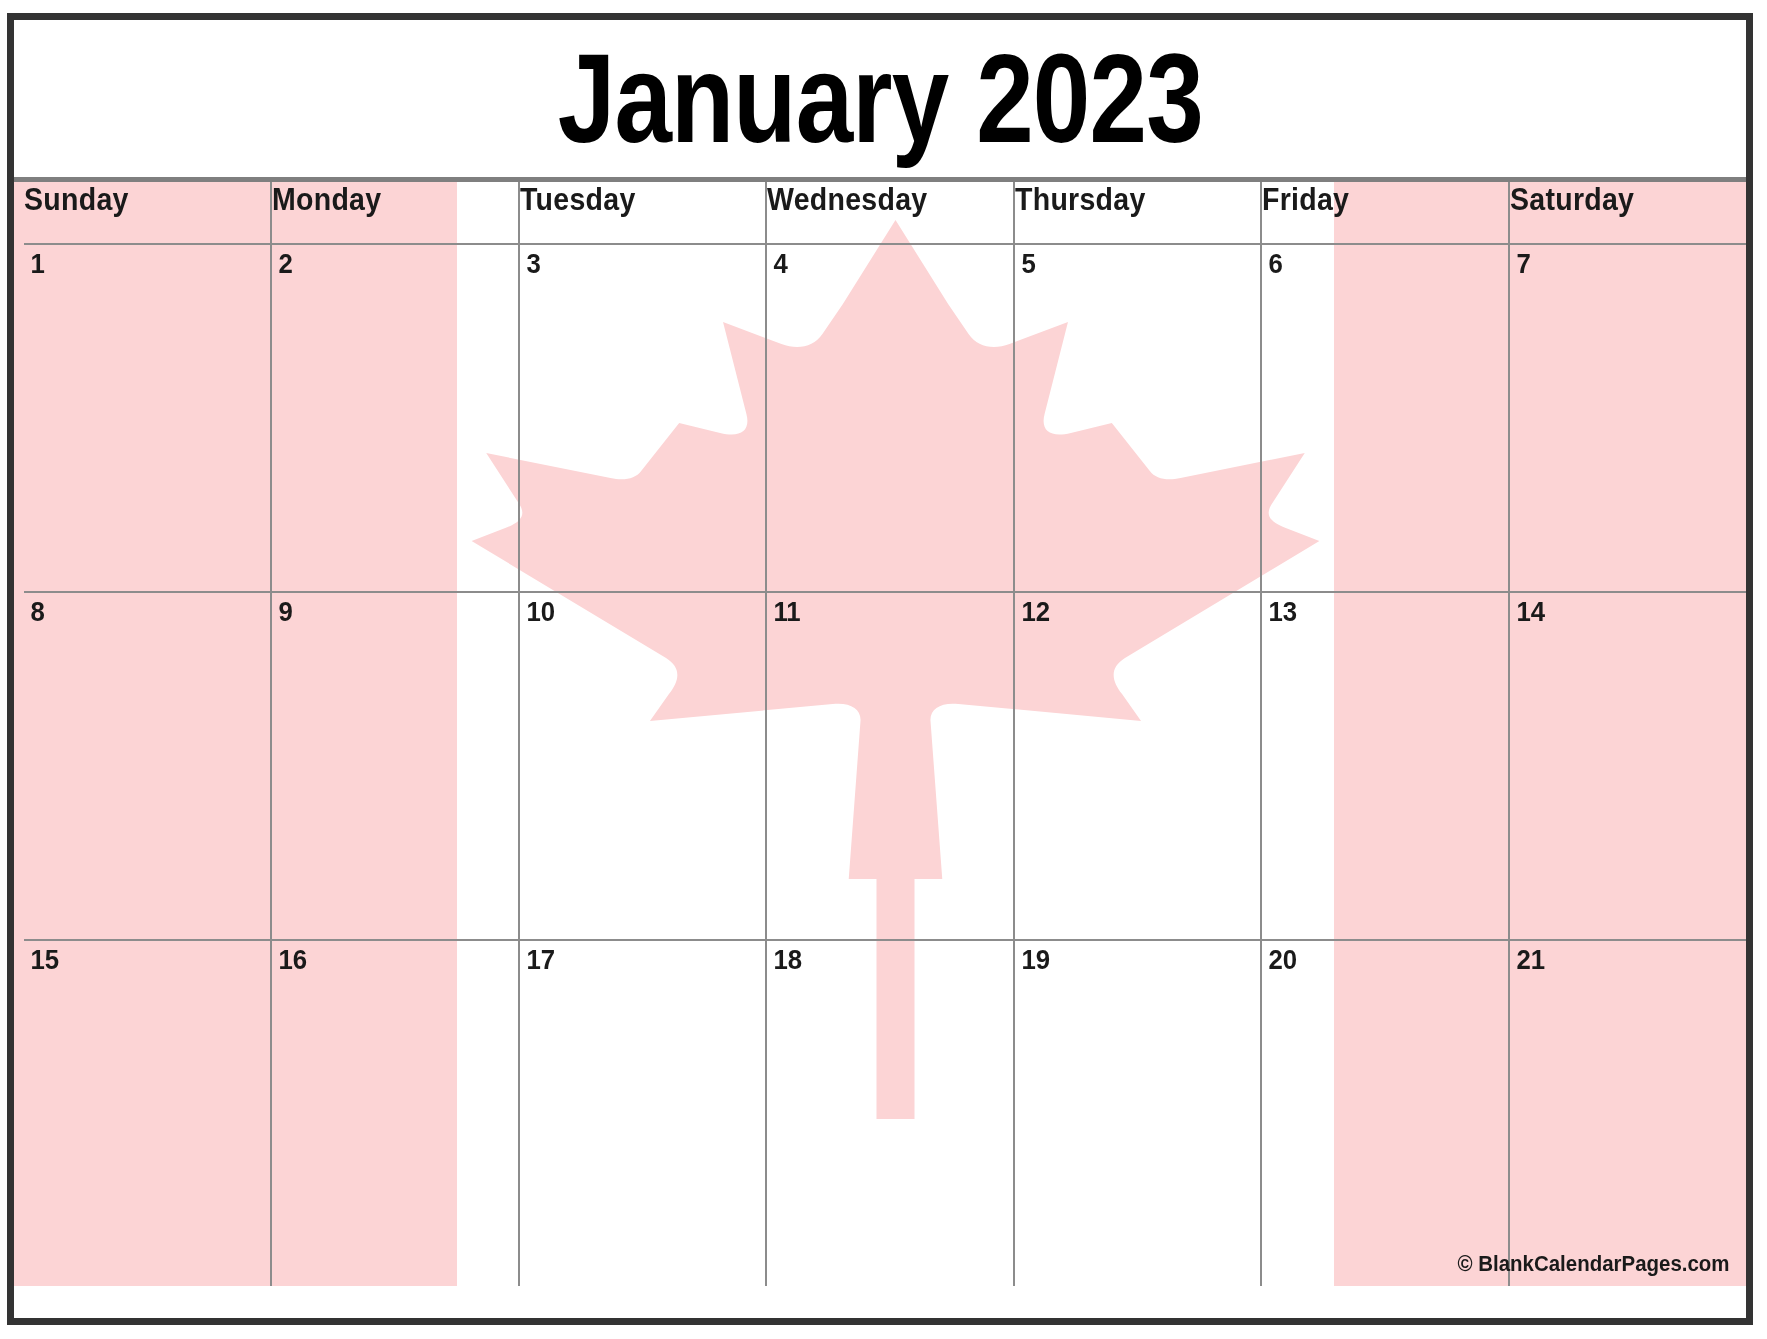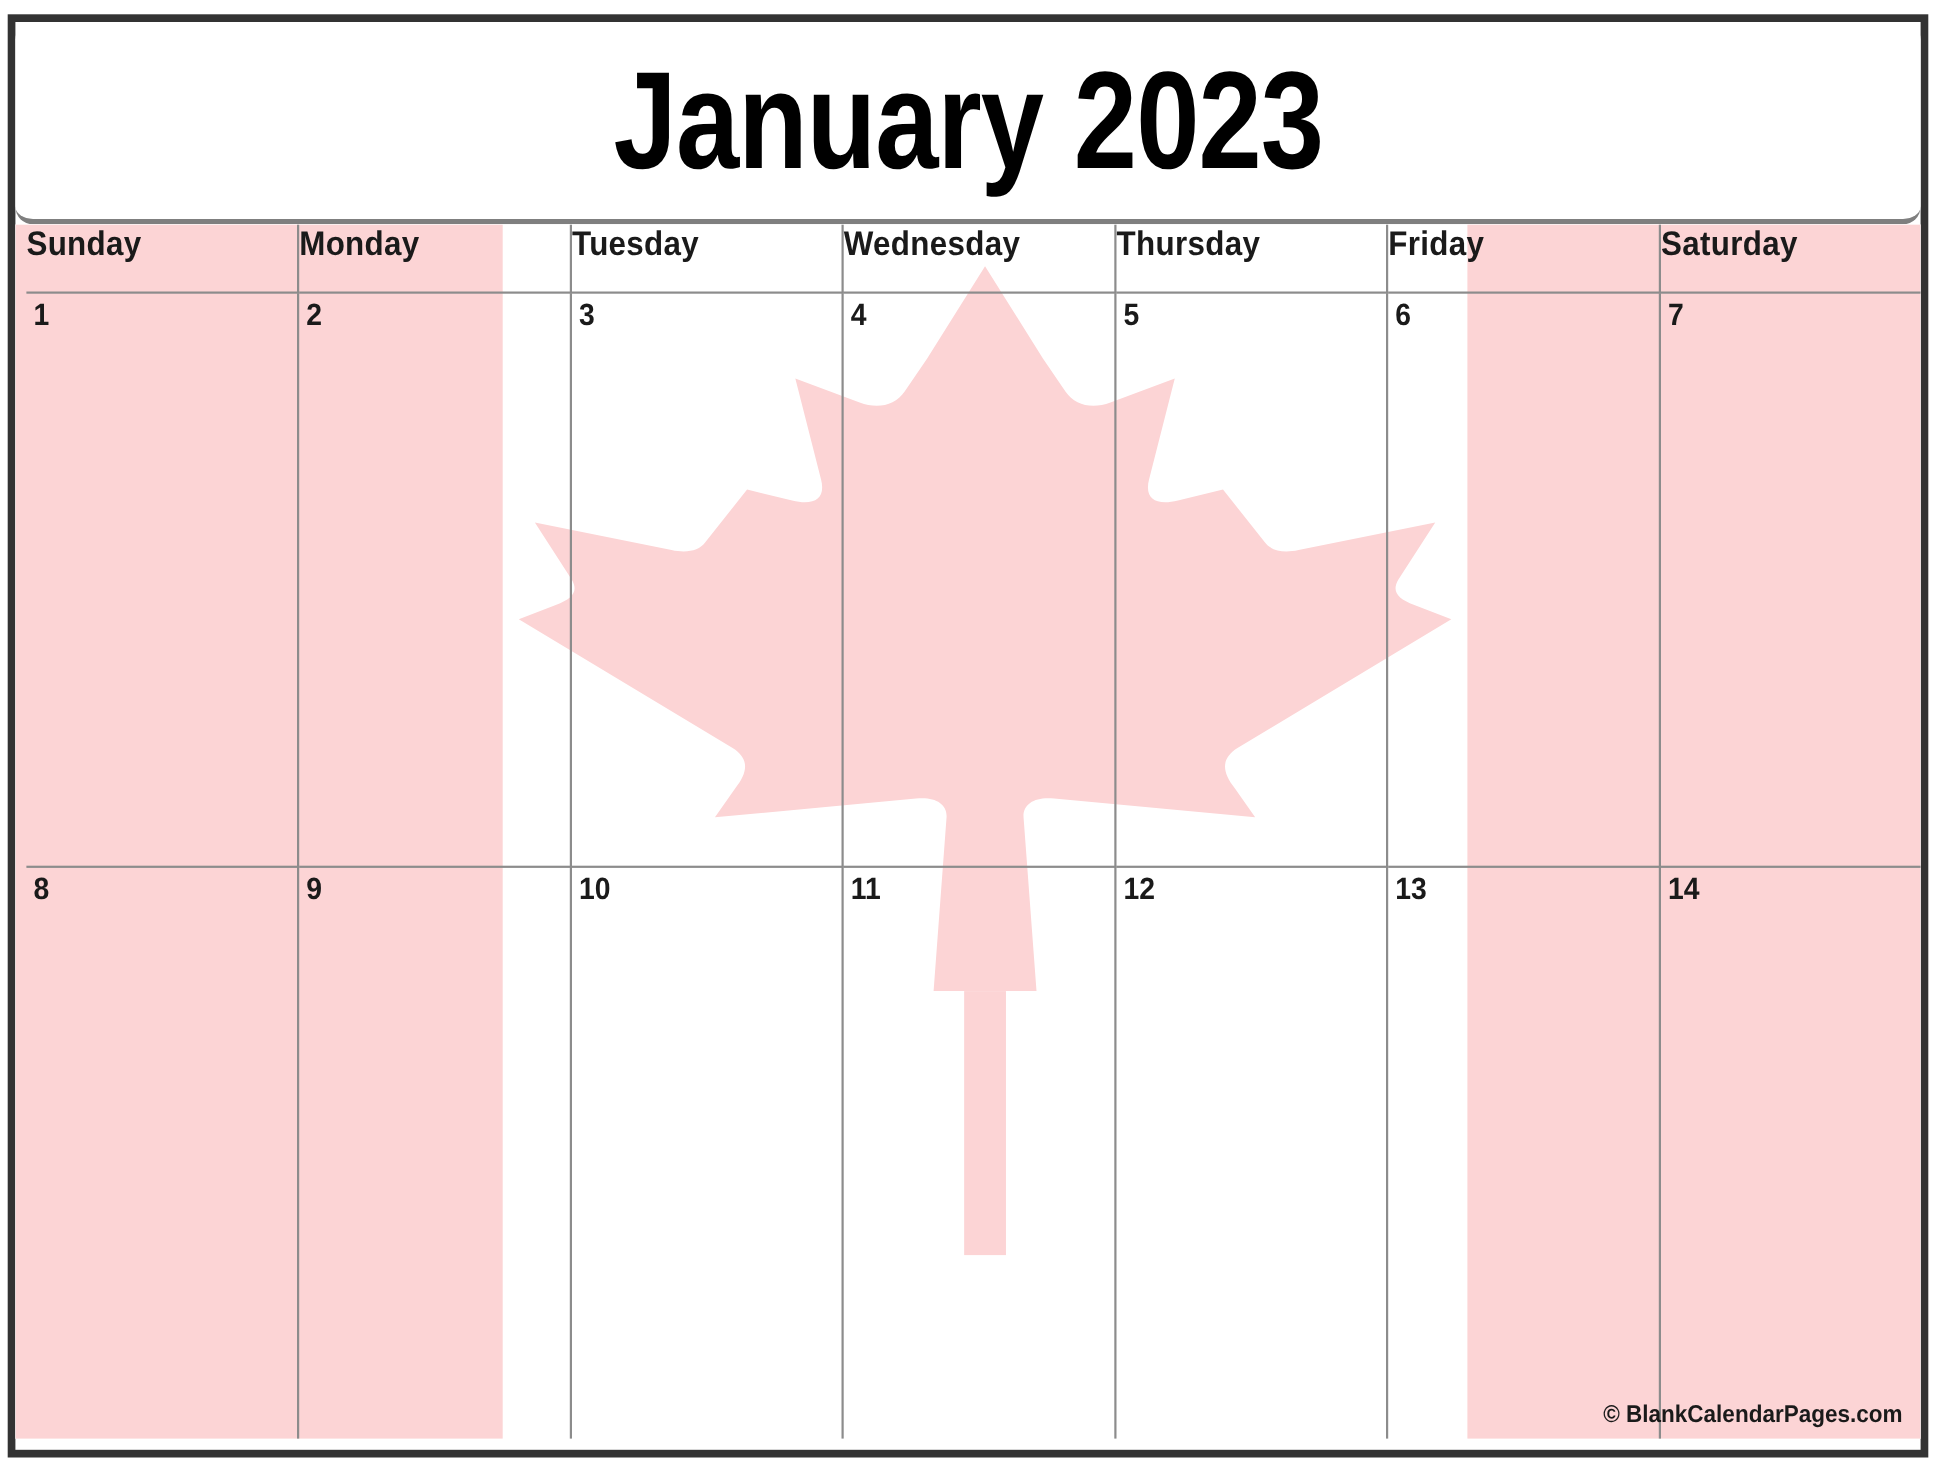--- a/index.html
+++ b/index.html
@@ -21,29 +21,28 @@
     width: 1746px;
     height: 1312px;
     box-sizing: border-box;
     border: 7px solid #333333;
     background: #ffffff;
   }
 
   
   .title-banner {
     position: relative;
-    height: 184px;
+    height: 162px;
     box-sizing: border-box;
     border-bottom: 5px solid #7f7f7f;
     background: #ffffff;
     display: flex;
     align-items: center;
     justify-content: center;
     overflow: hidden;
-    border-radius: 16px;
   }
   .title-text {
     font-family: "Liberation Sans Narrow", "Liberation Sans", sans-serif;
     font-weight: 700;
     font-size: 126px;
     line-height: 1;
     letter-spacing: -1px;
     color: #000000;
     transform: scaleX(0.82);
     transform-origin: center center;
@@ -242,19 +241,42 @@
           <td>
               <span class="daynum">12</span>
             </td>
           <td>
               <span class="daynum">13</span>
             </td>
           <td>
               <span class="daynum">14</span>
             </td>
         </tr>
+        <tr>
+          <td>
+              <span class="daynum">15</span>
+            </td>
+          <td>
+              <span class="daynum">16</span>
+            </td>
+          <td>
+              <span class="daynum">17</span>
+            </td>
+          <td>
+              <span class="daynum">18</span>
+            </td>
+          <td>
+              <span class="daynum">19</span>
+            </td>
+          <td>
+              <span class="daynum">20</span>
+            </td>
+          <td>
+              <span class="daynum">21</span>
+            </td>
+        </tr>
       </tbody>
     </table>
 
     <div class="credit">© BlankCalendarPages.com</div>
 
   </div>
 </div>
 
 </body></html>

